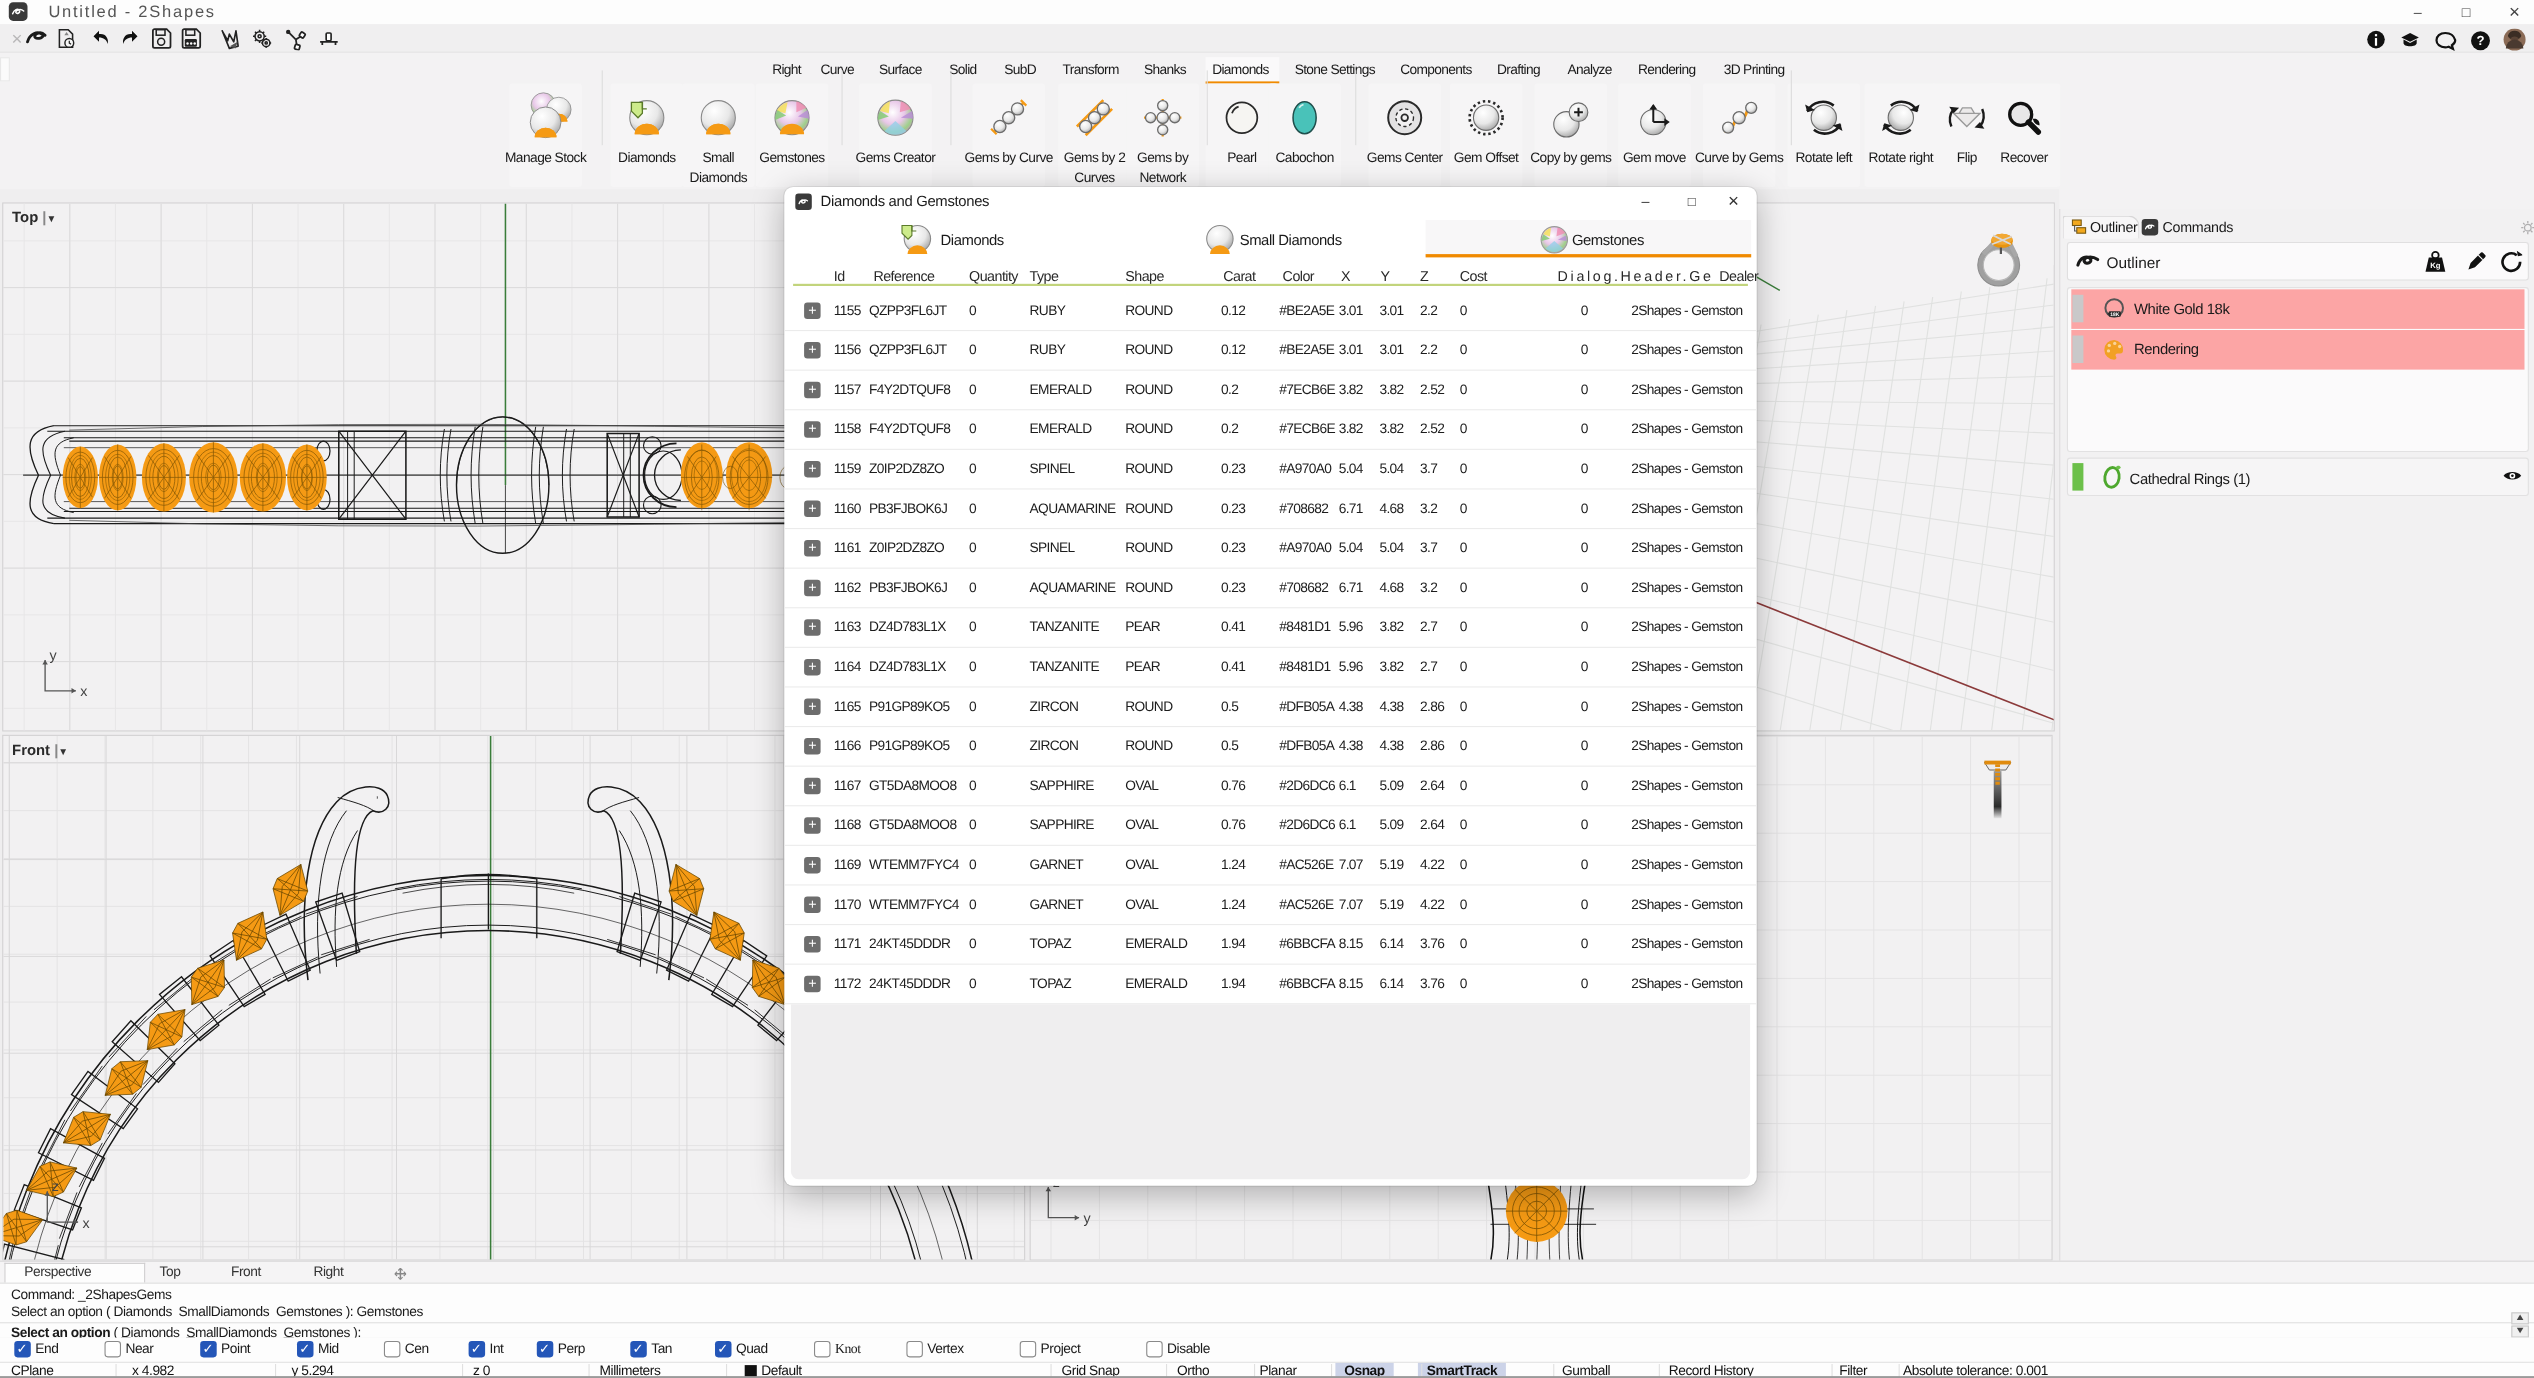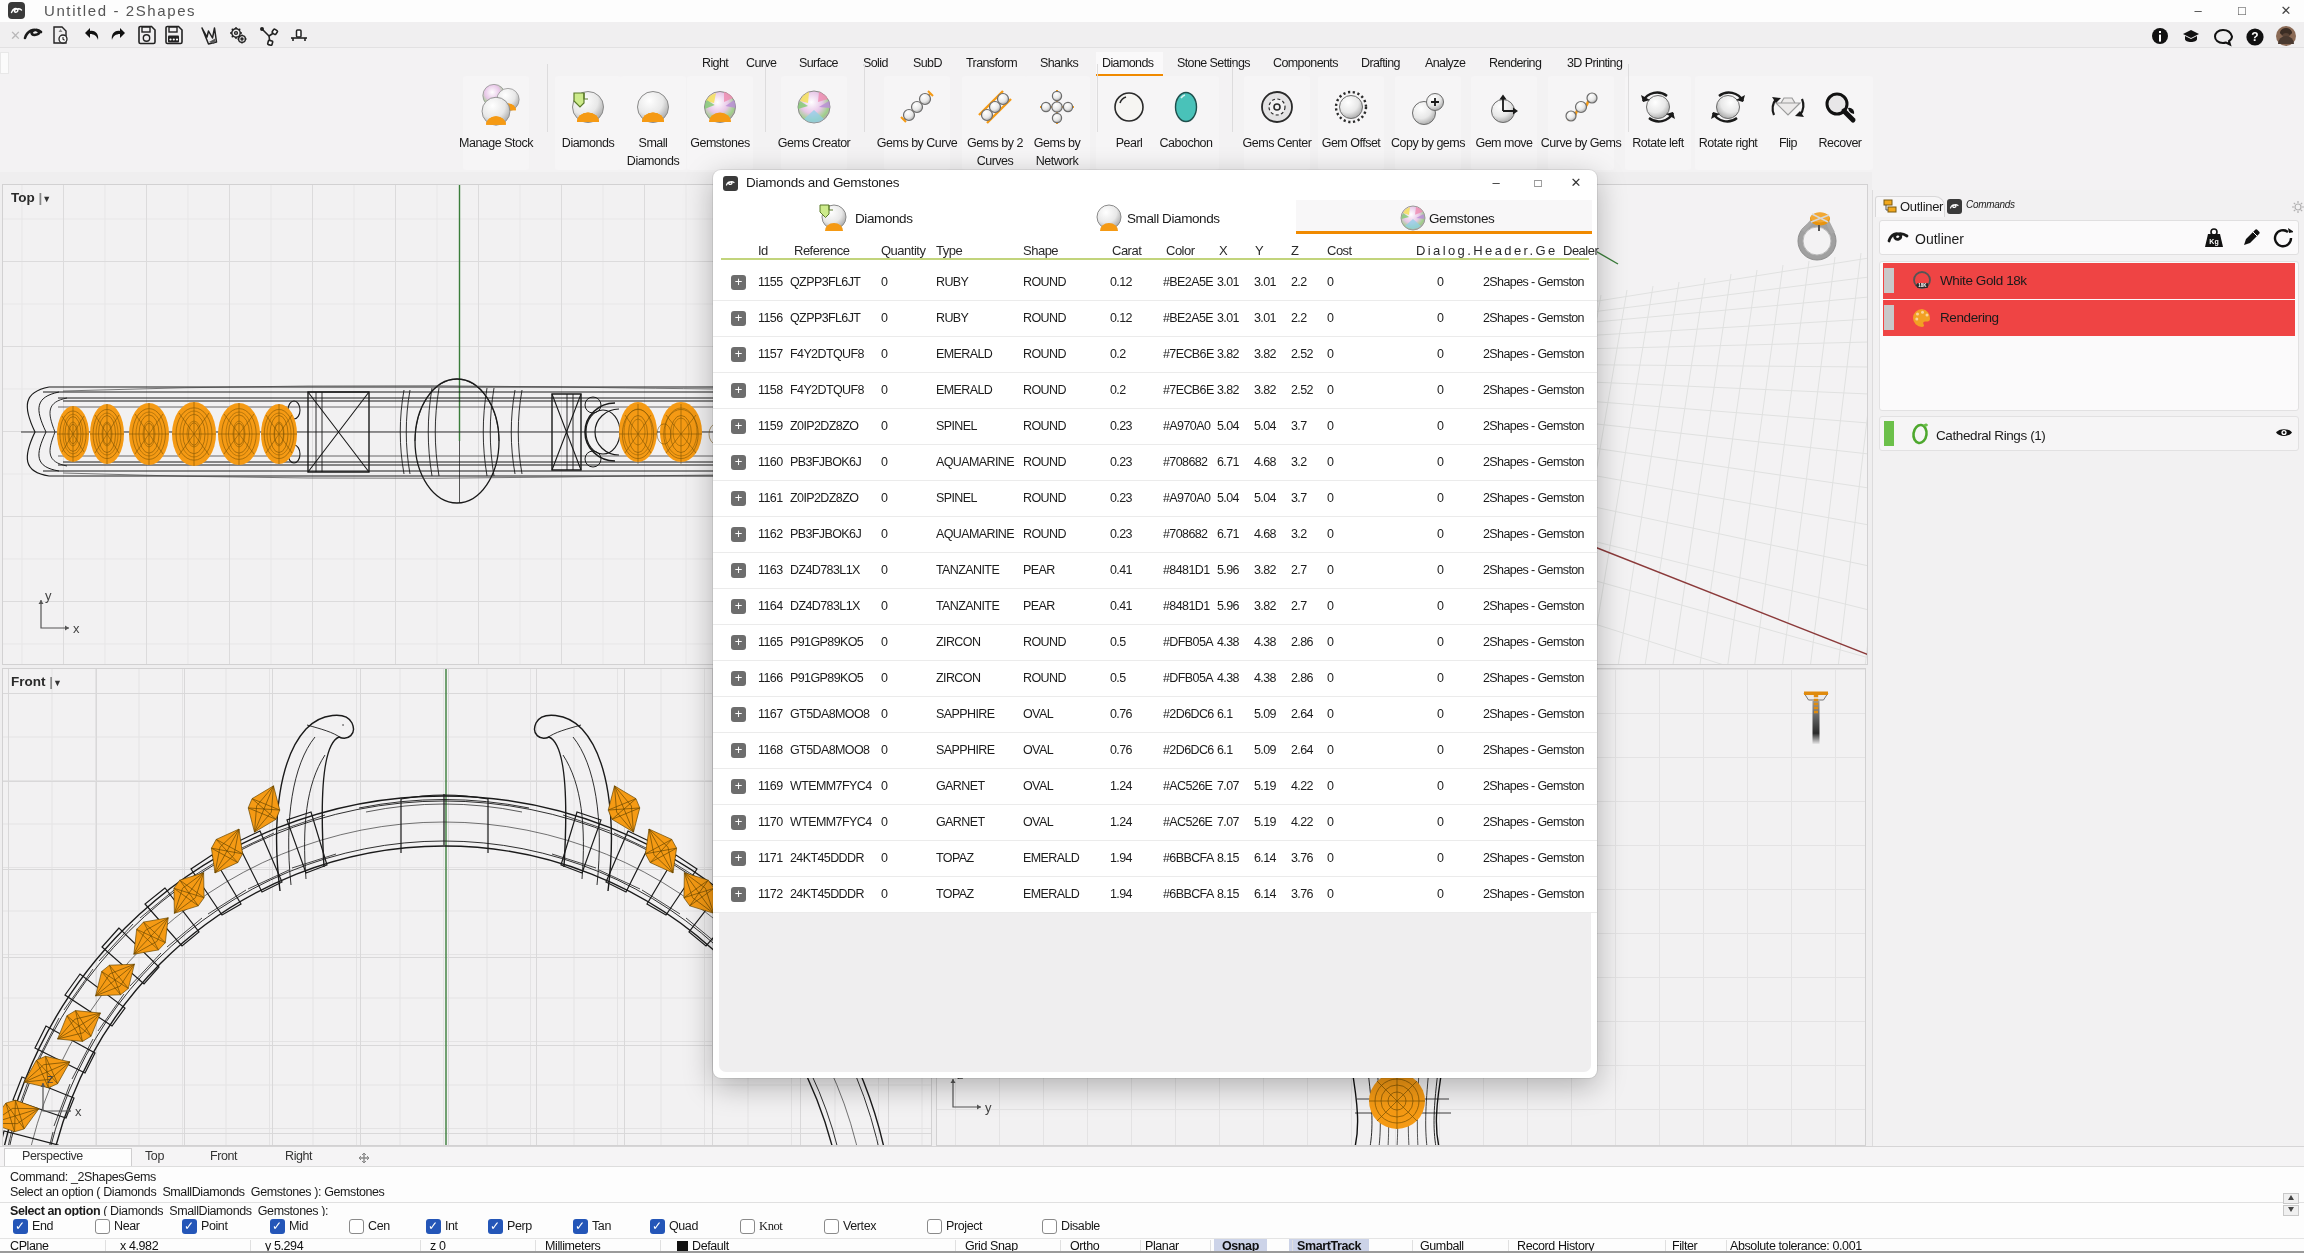--- a/index.html
+++ b/index.html
@@ -46,21 +46,21 @@
 
 #vptabs { left:0; top:1146px; width:2304px; height:20px; background:#f5f4f5; border-top:1px solid #d6d5d6; font-size:12.5px; letter-spacing:-0.4px; color:#333; }
 #cmdarea { left:0; top:1166px; width:2304px; height:50px; background:#fdfdfd; border-top:1px solid #ddd; font-size:12.5px; letter-spacing:-0.4px; color:#1a1a1a; }
 #osnaps { left:0; top:1216px; width:2304px; height:22px; background:#fdfdfd; font-size:12.5px; letter-spacing:-0.4px; color:#1a1a1a; }
 #statusbar { left:0; top:1238px; width:2304px; height:15px; background:#fdfdfd; border-top:1px solid #e4e4e4; font-size:12.5px; letter-spacing:-0.4px; color:#111; }
 .cb { position:absolute; top:3px; width:15px; height:15px; border-radius:3px; }
 .cb.on { background:#2456b8; }
 .cb.off { background:#fff; border:1px solid #8a8a8a; }
 .cb.on::after { content:"\2713"; color:#fff; font-size:12px; position:absolute; left:2px; top:0px; }
 .sbitem { position:absolute; top:0px; height:15px; line-height:14px; }
-.litem { left:10px; width:412px; height:36px; background:#ef4444; }
+.litem { left:10px; width:412px; height:36px; background:#fca5a5; }
 .lbar { position:absolute; left:1px; top:5px; width:10px; height:25px; background:#c9c8c9; }
 .licon { position:absolute; left:28px; top:7px; }
 .ltext { position:absolute; left:57px; top:10px; font-size:13.5px; letter-spacing:-0.4px; color:#1a1a1a; }
 .ul { text-decoration:underline; }
 
 </style>
 </head>
 <body>
 <div id="root">
   <div id="titlebar" class="abs">
@@ -1098,21 +1098,21 @@
       <rect x="1" y="1" width="8" height="5" fill="#f2a81d" stroke="#7a5a10"></rect>
       <rect x="5" y="8" width="8" height="5" fill="#f2a81d" stroke="#7a5a10"></rect>
       <path d="M3 6 v5 h2" stroke="#555" fill="none"></path>
     </svg>
     <div class="abs" style="left:27px; top:9px; font-size:13px; letter-spacing:-0.3px; color:#1a1a1a;">Outliner</div>
     <div class="abs" style="left:72px; top:6px; width:92px; height:21px; border-bottom:none;"></div>
     <div class="abs" style="left:74px; top:9px; width:15px; height:15px; background:#3a3a3a; border-radius:3px;"></div>
     <svg class="abs" style="left:76px; top:11px;" width="11" height="11" viewBox="0 0 11 11">
         <path d="M1.5 7 C2.5 4 5 3 6.5 4.5 C8 6 5 7 4 6 C3 5 6 2.5 9 4.5" stroke="#fff" stroke-width="1.2" fill="none" stroke-linecap="round"></path>
       </svg>
-    <div class="abs" style="left:93px; top:9px; font-size:10px; letter-spacing:-0.3px; color:#1a1a1a;font-style:italic;">Commands</div>
+    <div class="abs" style="left:93px; top:9px; font-size:13px; letter-spacing:-0.3px; color:#1a1a1a;">Commands</div>
     <svg class="abs" style="left:418px; top:10px;" width="14" height="14" viewBox="0 0 14 14">
         <g fill="none" stroke="#b0afb0" stroke-width="1.2">
           <circle cx="7" cy="7" r="3"></circle>
           <path d="M7 1 v2 M7 11 v2 M1 7 h2 M11 7 h2 M2.8 2.8 l1.4 1.4 M9.8 9.8 l1.4 1.4 M11.2 2.8 l-1.4 1.4 M4.2 9.8 l-1.4 1.4"></path>
         </g>
       </svg>
 
     <div class="abs" style="left:6px; top:30px; width:420px; height:35px; background:#fbfafb; border:1px solid #e0dfe0; border-radius:3px;"></div>
     <svg class="abs" style="left:14px; top:39px;" width="22" height="18" viewBox="0 0 22 18">
         <path d="M2 12 C4 5 10 3 13 6 C16 9 10 12 8 9 C6 6 13 2 20 7" stroke="#1a1a1a" stroke-width="2.8" fill="none" stroke-linecap="round"></path>

